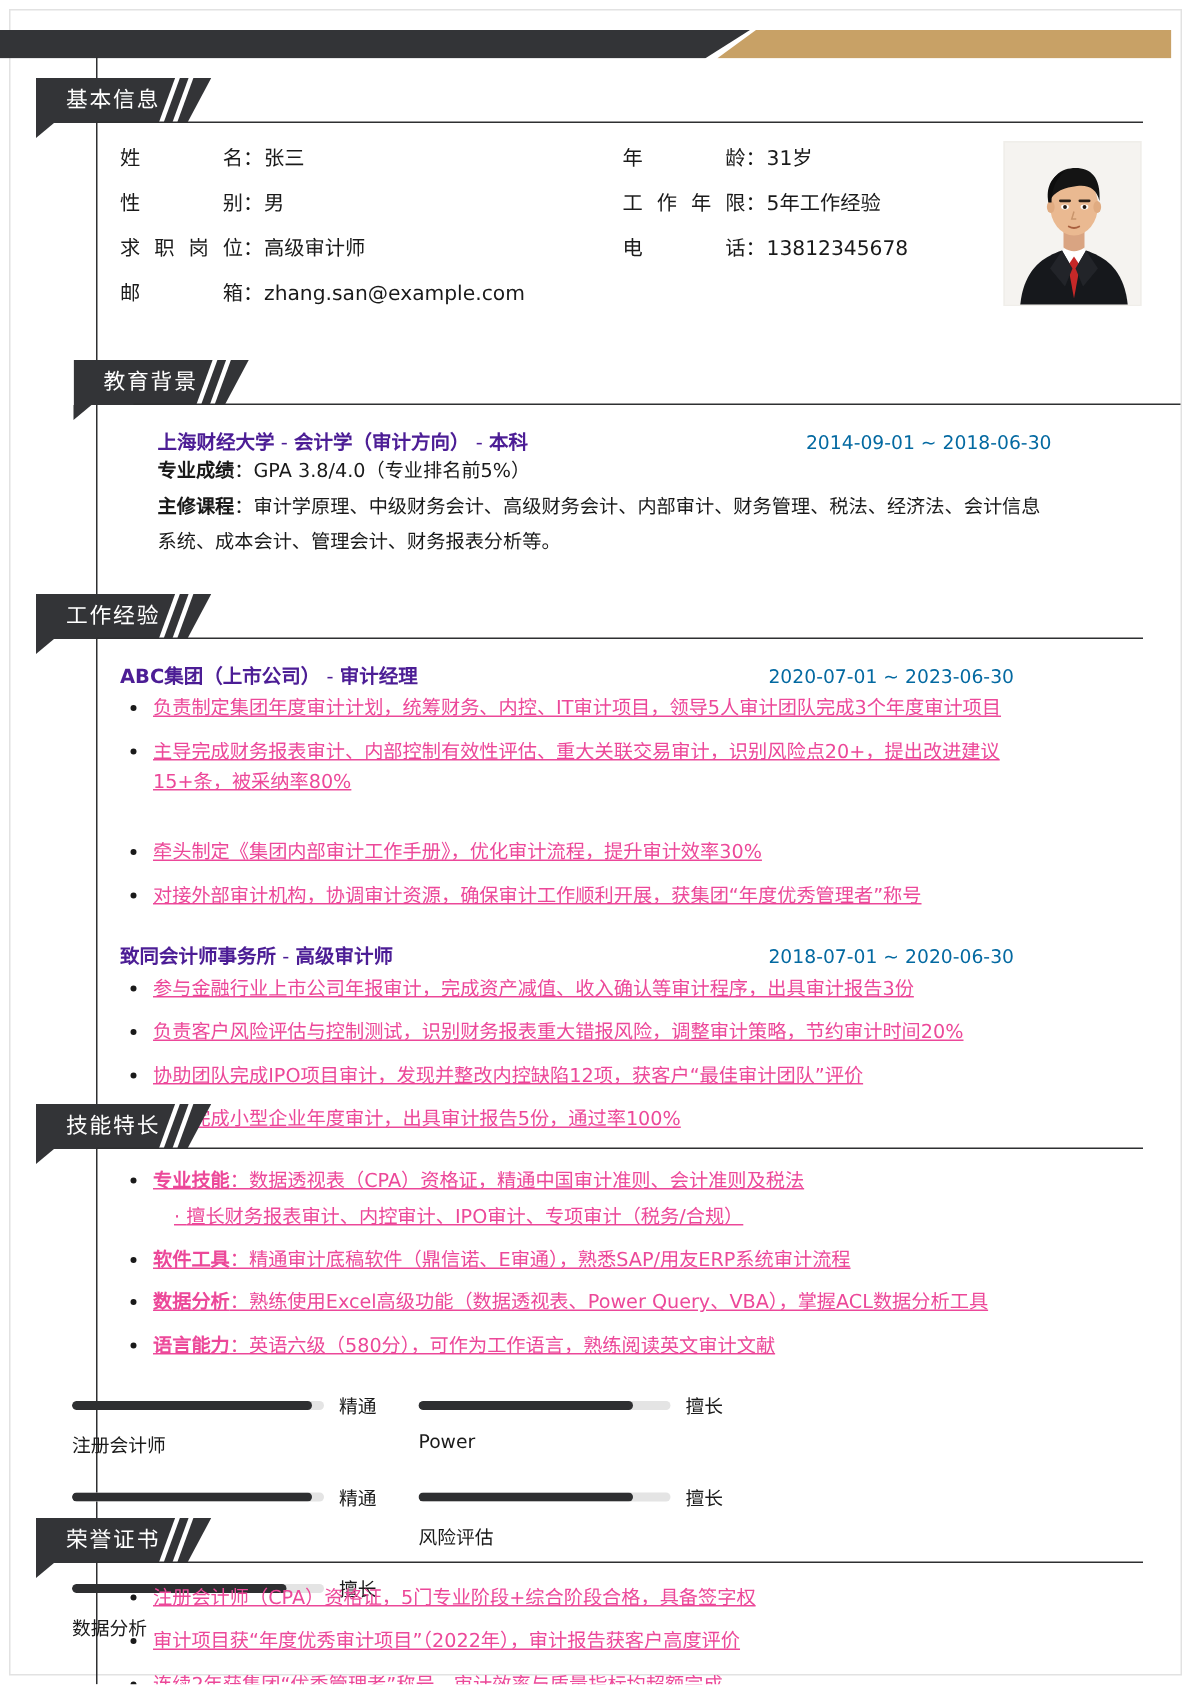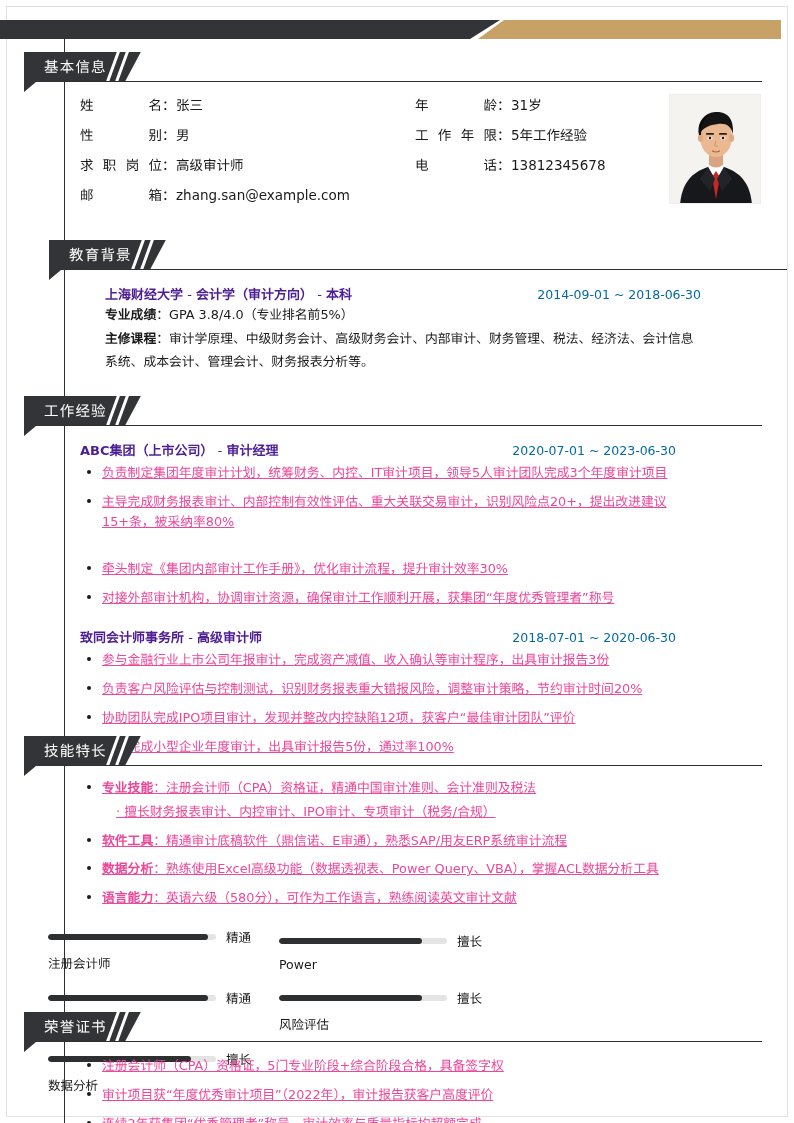--- a/index.html
+++ b/index.html
@@ -480,27 +480,27 @@
           <i class="s1"></i>
             <i class="s2"></i>
         </span>
       </div>
       <div class="sec-fold"></div>
       <div class="sec-rule"></div>
     </div>
 
     <div class="sec-body">
       <ul class="bl" style="margin-top:8px;">
-        <li><b>专业技能</b><span>：</span><span>注册会计师（CPA）资格证，精通中国审计准则、会计准则及税法</span><span class="sub">擅长财务报表审计、内控审计、IPO审计、专项审计（税务/合规）</span></li>
+        <li><b>专业技能</b><span>：</span><span>数据透视表（CPA）资格证，精通中国审计准则、会计准则及税法</span><span class="sub">擅长财务报表审计、内控审计、IPO审计、专项审计（税务/合规）</span></li>
         <li><b>软件工具</b><span>：</span><span>精通审计底稿软件（鼎信诺、E审通），熟悉SAP/用友ERP系统审计流程</span></li>
         <li><b>数据分析</b><span>：</span><span>熟练使用Excel高级功能（数据透视表、Power Query、VBA），掌握ACL数据分析工具</span></li>
         <li><b>语言能力</b><span>：</span><span>英语六级（580分），可作为工作语言，熟练阅读英文审计文献</span></li>
       </ul>
 
-      <div class="bars" style="margin-left:-32px;align-items:flex-end;">
+      <div class="bars" style="margin-left:-32px;">
         <div class="bar-cell">
           <div class="bar-top">
             <div class="bar-track">
               <div class="bar-fill" style="width: 95%;"></div>
             </div>
             <div class="bar-level">精通</div>
           </div>
           <div class="bar-name">注册会计师</div>
         </div>
 

